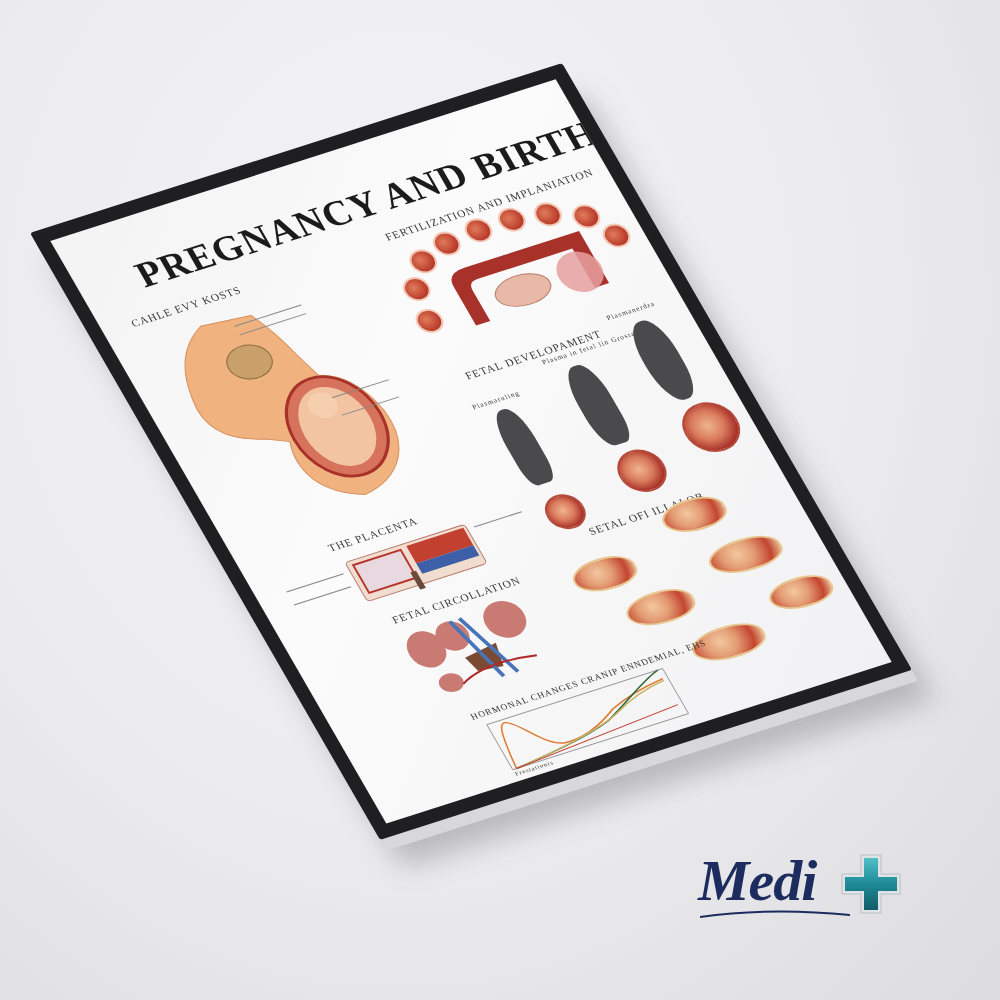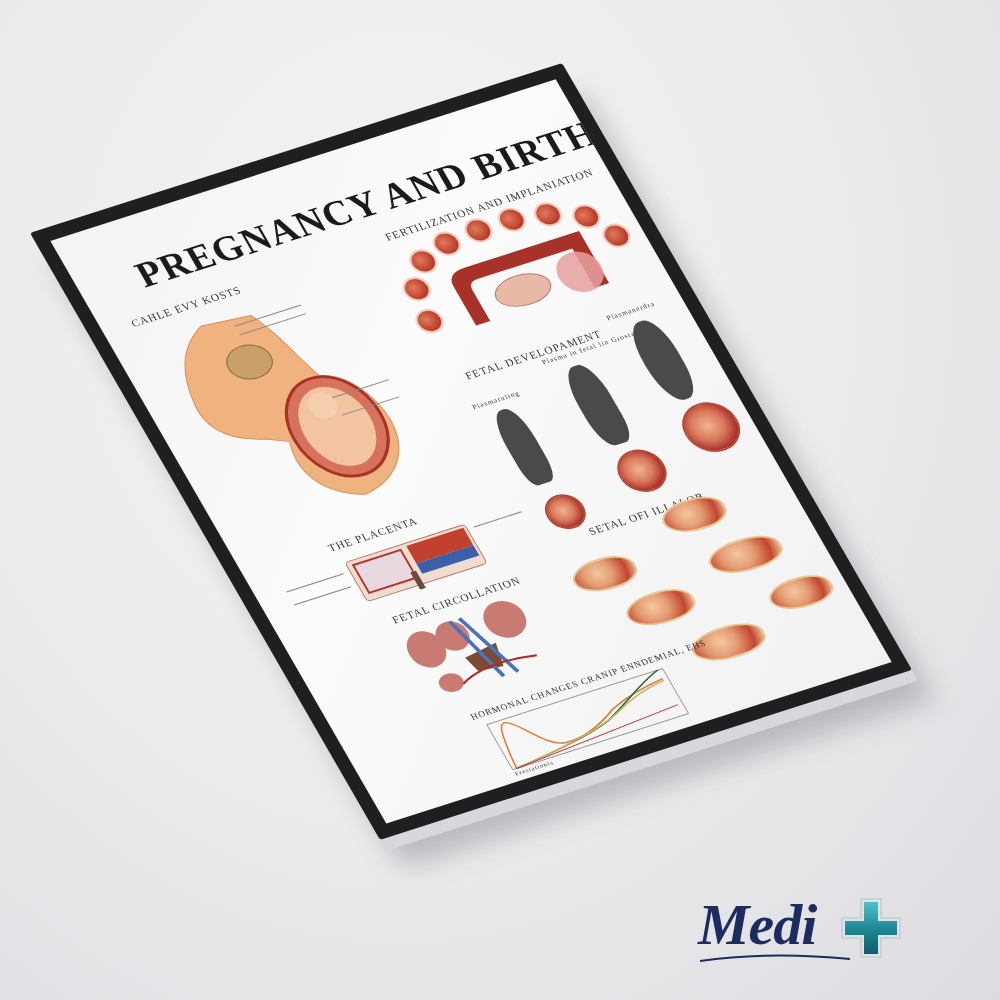--- a/index.html
+++ b/index.html
@@ -24,21 +24,21 @@
     background:radial-gradient(circle at 40% 40%, #e07a5a, #b83a2a 70%, #8e2418);
     box-shadow:0 0 0 2px #f3c9b5;}
   .body-fig{position:absolute;}
   .sil{position:absolute;background:#4a4a4c;}
   .womb{position:absolute;border-radius:50%;
     background:radial-gradient(circle at 45% 45%, #f0b48f 0%, #d97a5c 40%, #a8322a 70%, #c7604a 100%);
     border:2px solid #b54a3a;}
   .organ{position:absolute;border-radius:50% 50% 45% 55%;
     background:radial-gradient(circle at 40% 40%, #f3c7a0 0%, #e39b72 35%, #c4452f 70%, #f1d7ad 100%);
     border:2px solid #e8c690;}
-  .logo{position:absolute;left:690px;top:887px;width:220px;height:80px;}
+  .logo{position:absolute;left:690px;top:843px;width:220px;height:80px;}
   .logo-text{position:absolute;left:8px;top:4px;font-family:"Liberation Serif", serif;font-style:italic;font-weight:bold;
     font-size:58px;color:#1c2c5e;letter-spacing:-1px;}
   .logo-swoosh{position:absolute;left:10px;top:66px;width:150px;height:10px;}
   .cross{position:absolute;left:150px;top:10px;width:62px;height:62px;}
 </style>
 </head>
 <body>
 
 <div class="shadow"></div>
 <div class="paper-edge"></div>

